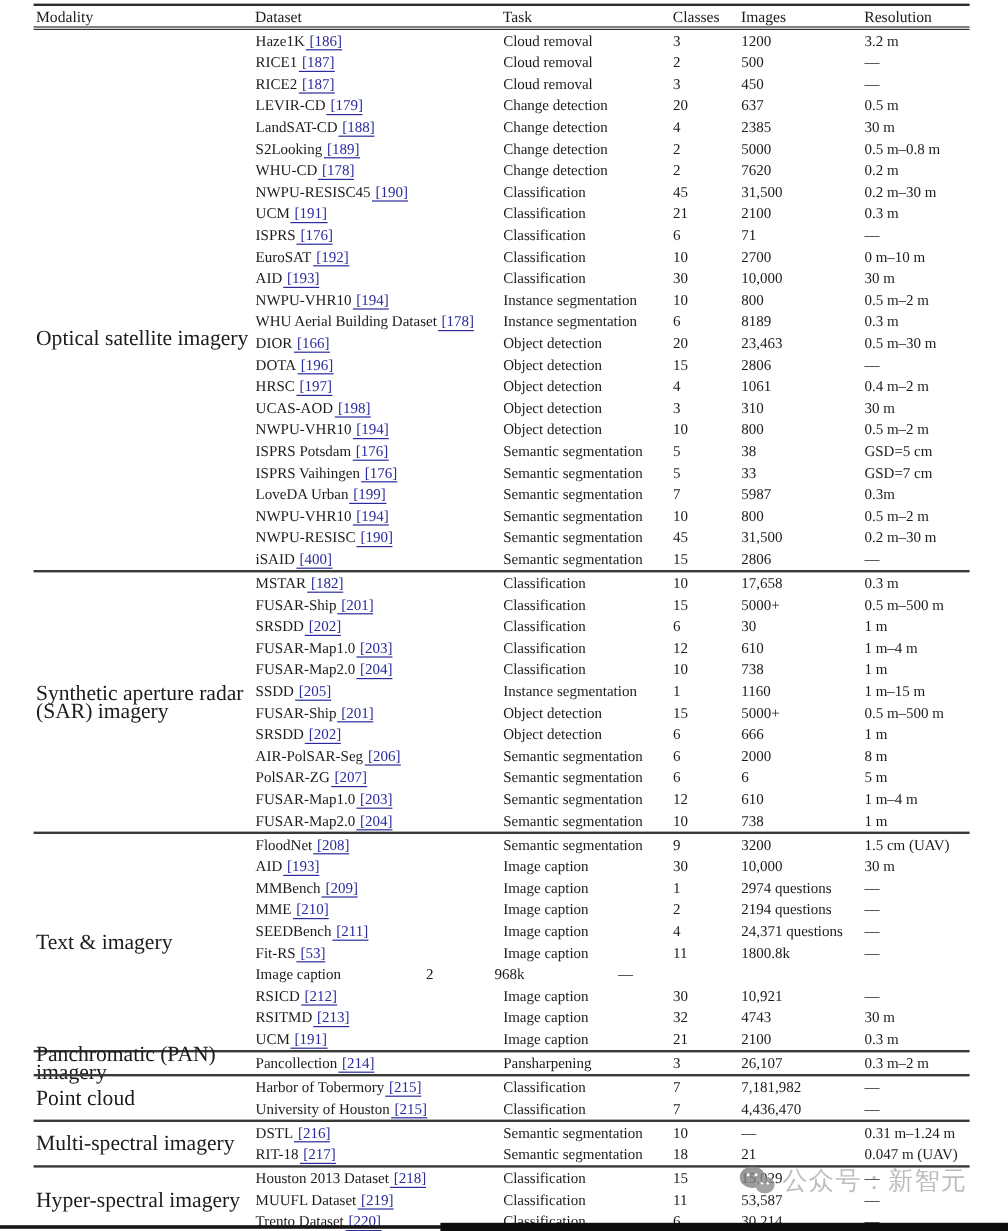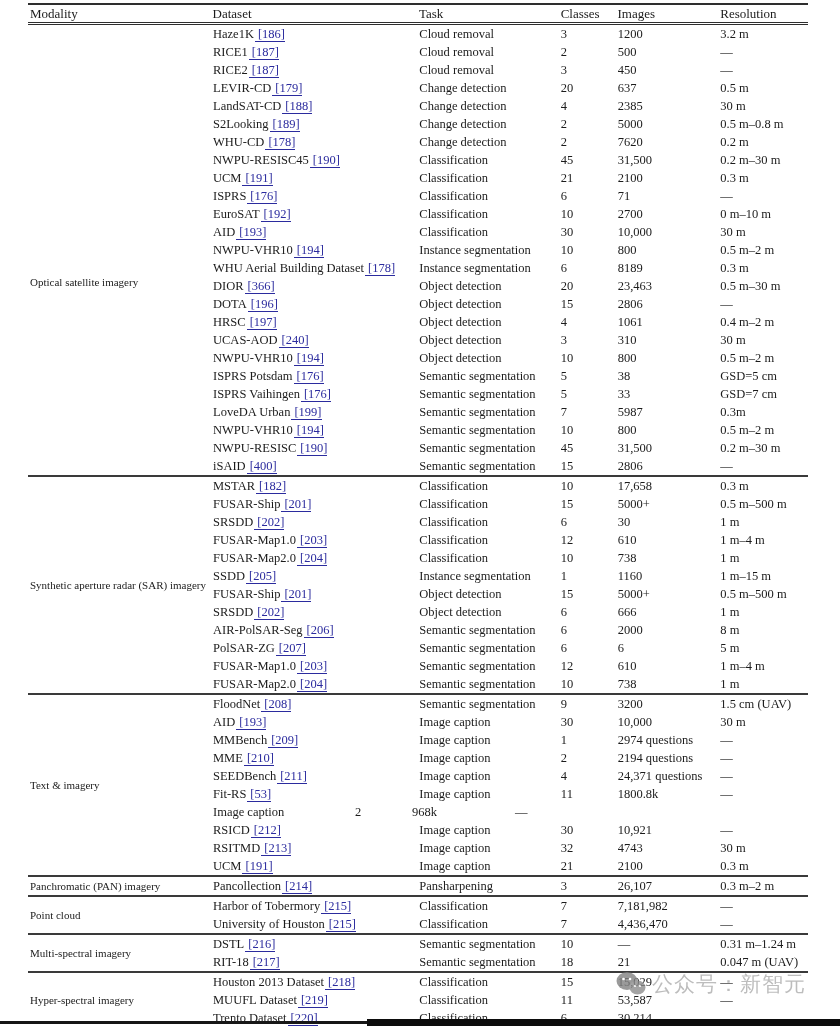--- a/index.html
+++ b/index.html
@@ -21,21 +21,21 @@
   .th.images{width:103px;}
   .th.resolution{width:88px;}
   .rule-double{
     height:3px;box-sizing:border-box;
     border-top:1px solid #2e2e2e;border-bottom:1px solid #2e2e2e;
   }
   .section{position:relative;}
   .section + .section{border-top:2px solid #3a3a3a;}
   .modality-label{
     position:absolute;left:2px;top:50%;transform:translateY(-50%);
-    width:180px;font-size:11px;line-height:15px;font-family:Liberation Serif, serif;
+    width:180px;font-size:18px;line-height:15px;font-family:Liberation Serif, serif;
   }
   .section.first .modality-label{top:57%;}
   .tr{
     display:flex;height:18px;line-height:18px;
     padding-left:185px;font-size:12.5px;white-space:nowrap;
   }
   .td{overflow:visible;}
   .td.dataset{width:207px;}
   .td.task{width:142px;}
   .td.classes{width:57px;}
@@ -166,42 +166,42 @@
           <div class="td resolution">0.5 m–2 m</div>
         </div>
         <div class="tr">
           <div class="td dataset"><span>WHU Aerial Building Dataset</span><span class="ref">[178]</span></div>
           <div class="td task">Instance segmentation</div>
           <div class="td classes">6</div>
           <div class="td images">8189</div>
           <div class="td resolution">0.3 m</div>
         </div>
         <div class="tr">
-          <div class="td dataset"><span>DIOR</span><span class="ref">[366]</span></div>
+          <div class="td dataset"><span>DIOR</span><span class="ref">[166]</span></div>
           <div class="td task">Object detection</div>
           <div class="td classes">20</div>
           <div class="td images">23,463</div>
           <div class="td resolution">0.5 m–30 m</div>
         </div>
         <div class="tr">
           <div class="td dataset"><span>DOTA</span><span class="ref">[196]</span></div>
           <div class="td task">Object detection</div>
           <div class="td classes">15</div>
           <div class="td images">2806</div>
           <div class="td resolution">—</div>
         </div>
         <div class="tr">
           <div class="td dataset"><span>HRSC</span><span class="ref">[197]</span></div>
           <div class="td task">Object detection</div>
           <div class="td classes">4</div>
           <div class="td images">1061</div>
           <div class="td resolution">0.4 m–2 m</div>
         </div>
         <div class="tr">
-          <div class="td dataset"><span>UCAS-AOD</span><span class="ref">[240]</span></div>
+          <div class="td dataset"><span>UCAS-AOD</span><span class="ref">[198]</span></div>
           <div class="td task">Object detection</div>
           <div class="td classes">3</div>
           <div class="td images">310</div>
           <div class="td resolution">30 m</div>
         </div>
         <div class="tr">
           <div class="td dataset"><span>NWPU-VHR10</span><span class="ref">[194]</span></div>
           <div class="td task">Object detection</div>
           <div class="td classes">10</div>
           <div class="td images">800</div>

